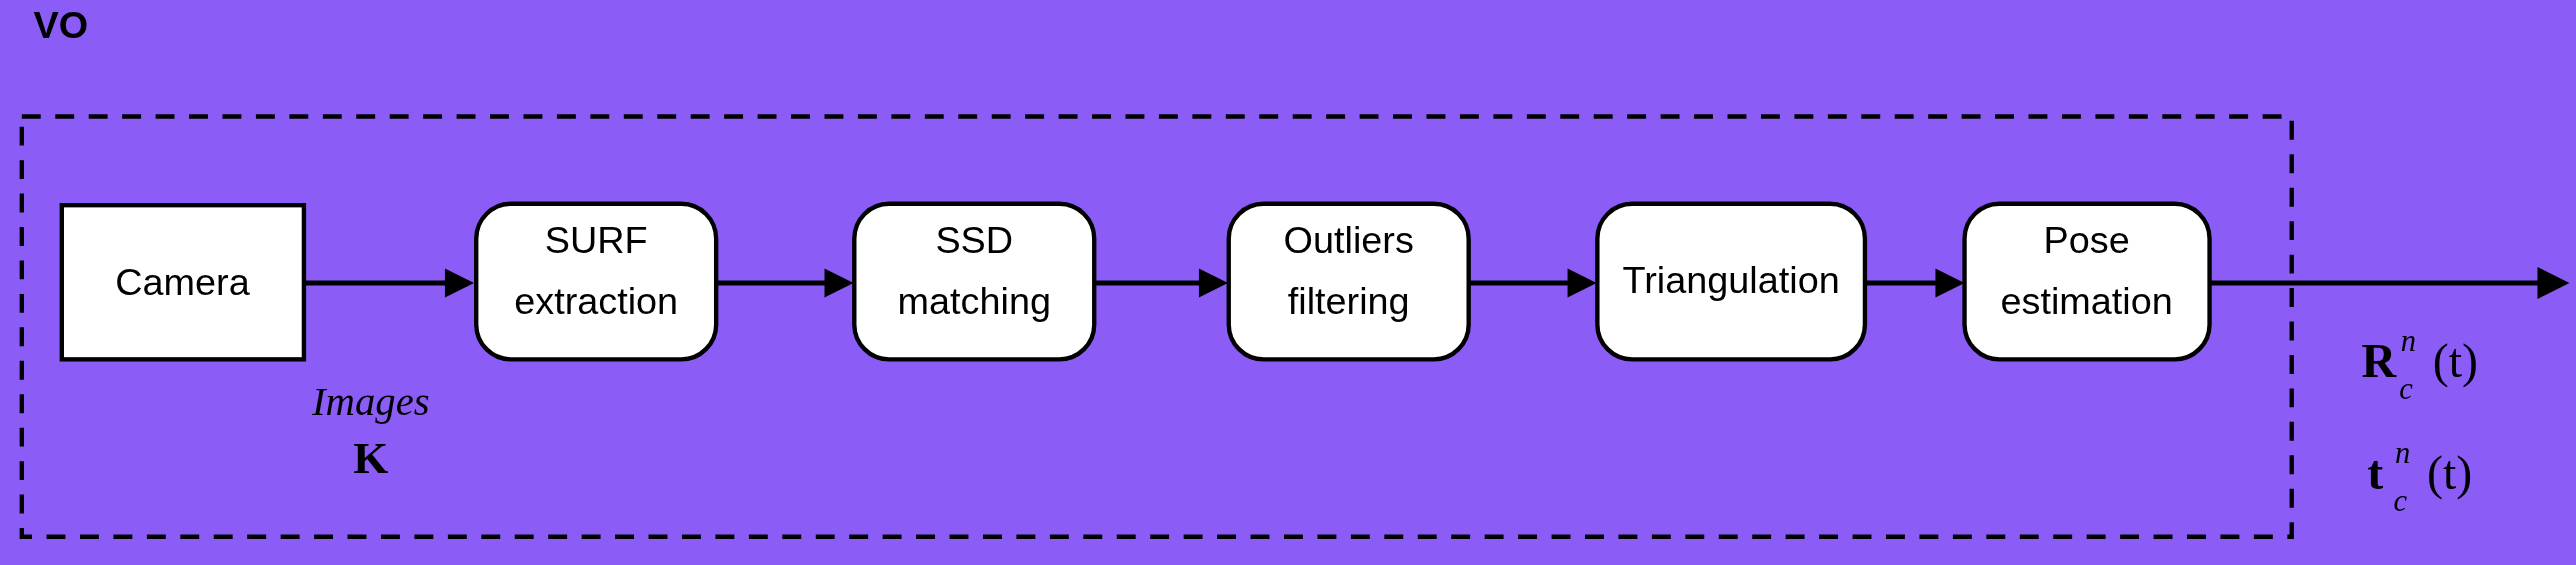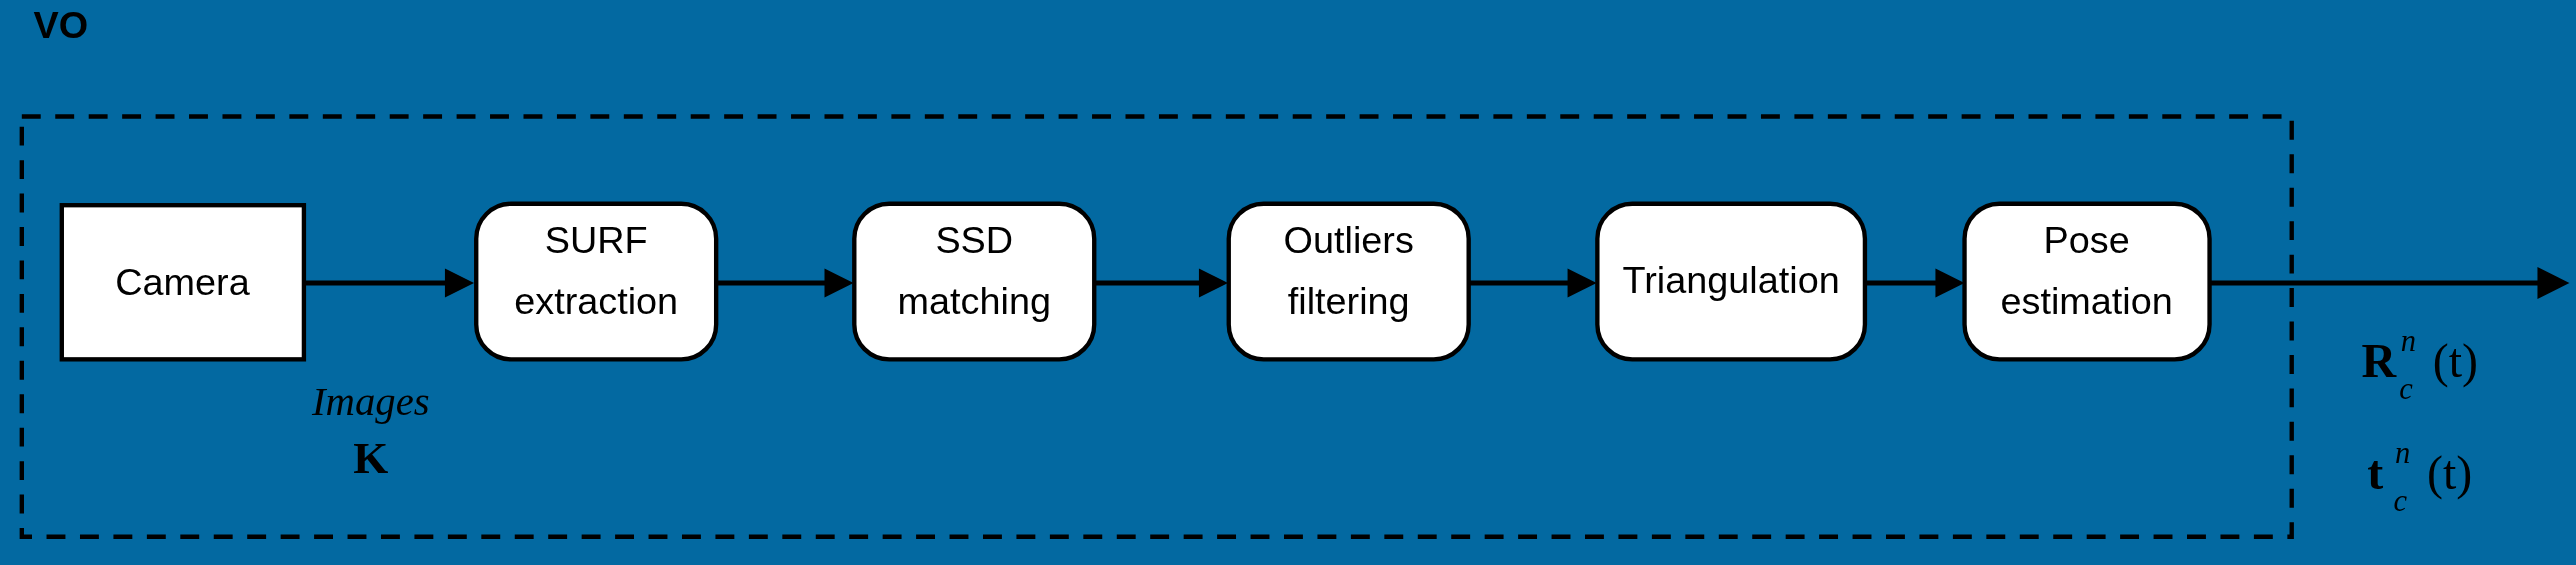--- a/index.html
+++ b/index.html
@@ -4,21 +4,21 @@
 <style>
   html, body {
     margin: 0;
     padding: 0;
     background: #ffffff;
   }
   #stage {
     position: relative;
     width: 2576px;
     height: 566px;
-    background: #0369a1;
+    background: #8b5cf6;
     overflow: hidden;
     font-family: "Liberation Sans", sans-serif;
   }
   svg#diagram {
     position: absolute;
     left: 0;
     top: 0;
     width: 2576px;
     height: 566px;
     display: block;

